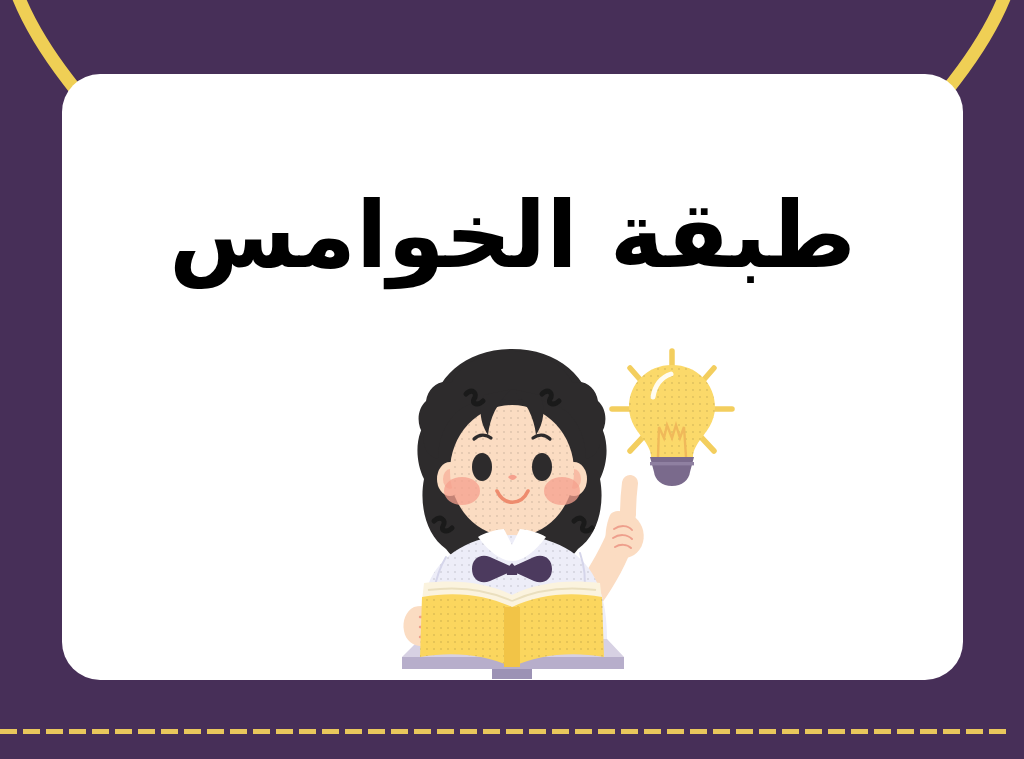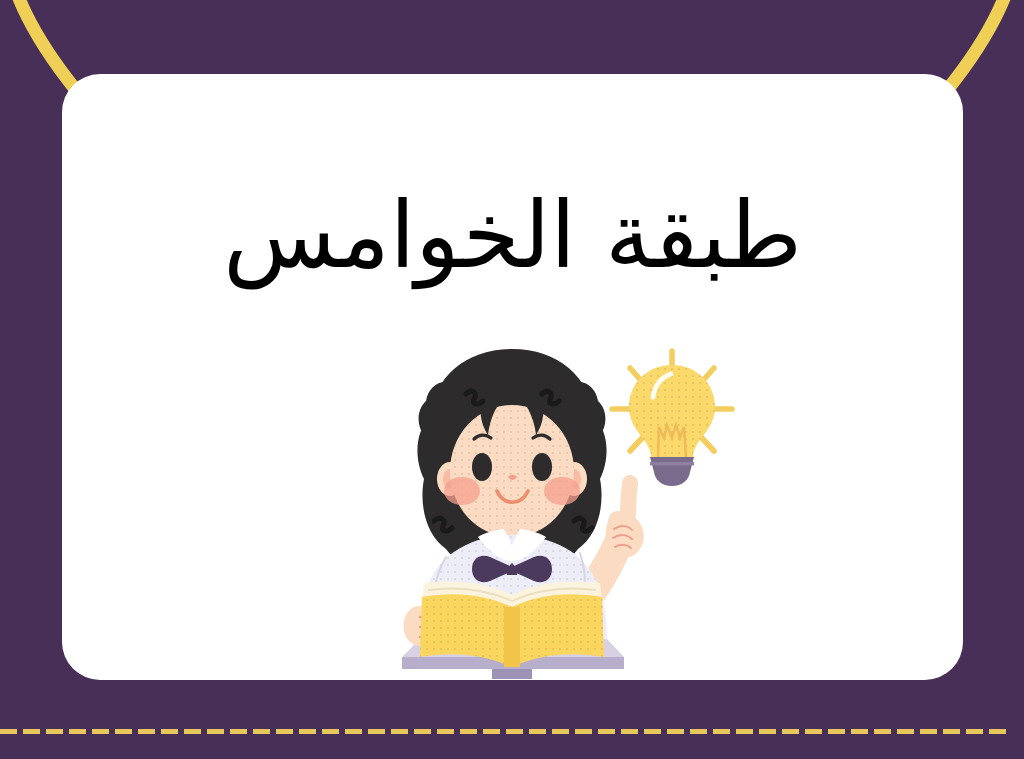--- a/index.html
+++ b/index.html
@@ -47,21 +47,21 @@
   
   #title {
     position: absolute;
     left: 0;
     right: 0;
     top: 112px;
     text-align: center;
     color: #000000;
     font-size: 92px;
     line-height: 1.08;
-    font-weight: 400;
+    font-weight: 700;
     letter-spacing: 0px;
     direction: rtl;
     white-space: nowrap;
     font-family: "DejaVu Sans", "Liberation Sans", sans-serif;
   }
 
   
   #illustration {
     position: absolute;
     left: 300px;

